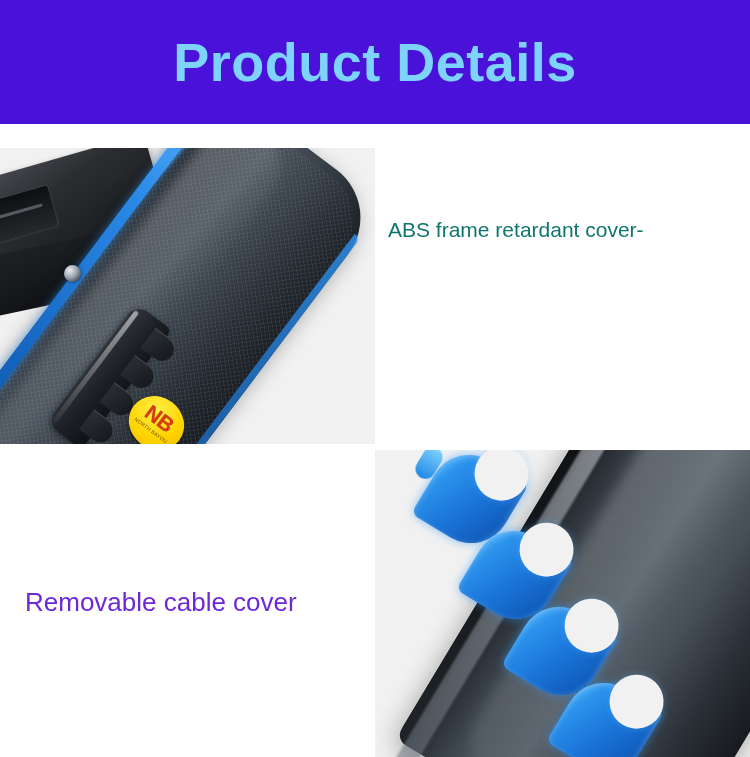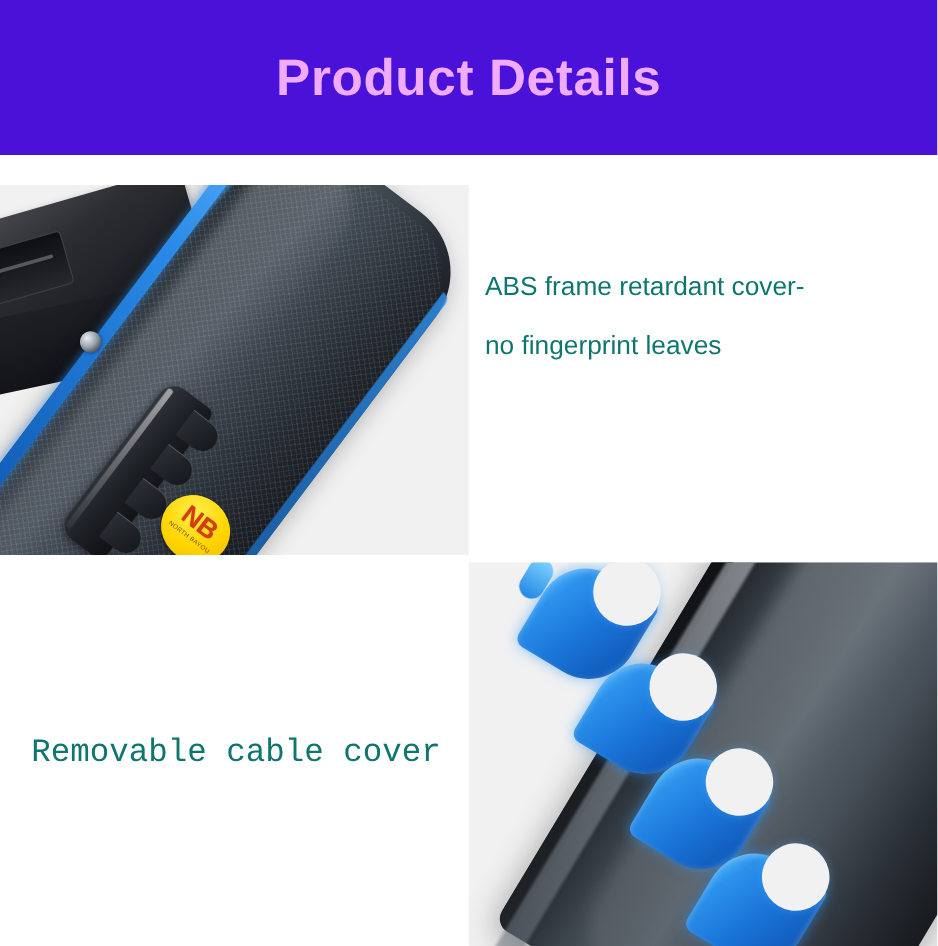--- a/index.html
+++ b/index.html
@@ -12,22 +12,22 @@
   }
   #page{position:relative;width:750px;height:757px;background:#fff;}
 
   
   .banner{
     position:absolute;left:0;top:0;width:750px;height:124px;
     background:#4a12d8;
     display:flex;align-items:center;justify-content:center;
   }
   .banner-title{
-    color:#f0abfc;
-    font-size:41px;
+    color:#7dd3fc;
+    font-size:54px;
     font-weight:bold;
     letter-spacing:0.5px;
     line-height:1;
     font-family:"Liberation Sans", sans-serif;
   }
 
   
   .photo-panel{
     position:absolute;
     background:#f1f1f1;
@@ -212,25 +212,25 @@
   }
   .desc-line{
     color:#0f766e;
     font-size:21px;
     line-height:47px;
     white-space:nowrap;
     font-family:"Liberation Sans", sans-serif;
   }
   .caption{
     position:absolute;left:25px;top:585px;
-    color:#0f766e;
+    color:#6d28d9;
     font-size:26px;
     line-height:34px;
     white-space:nowrap;
-    font-family:Liberation Mono, monospace;
+    font-family:Liberation Sans, sans-serif;
     text-align:center;
   }
 </style>
 </head>
 <body>
 
 <div id="page">
 
   <div class="banner">
     <div class="banner-title">Product Details</div>
@@ -267,21 +267,20 @@
         <div class="t-badge-oval"></div>
         <div class="t-badge-nb">NB</div>
         <div class="t-badge-sub">NORTH BAYOU</div>
       </div>
 
     </div>
   </div>
 
   <div class="desc-block">
     <div class="desc-line">ABS frame retardant cover-</div>
-    <div class="desc-line">no fingerprint leaves</div>
   </div>
 
   <div class="caption">Removable cable cover</div>
 
   <div class="photo-panel" id="panel-bottom">
     <div class="b-wrap">
 
       <div class="b-bar">
         <div class="b-bar-edge"></div>
         <div class="b-bar-gloss"></div>

